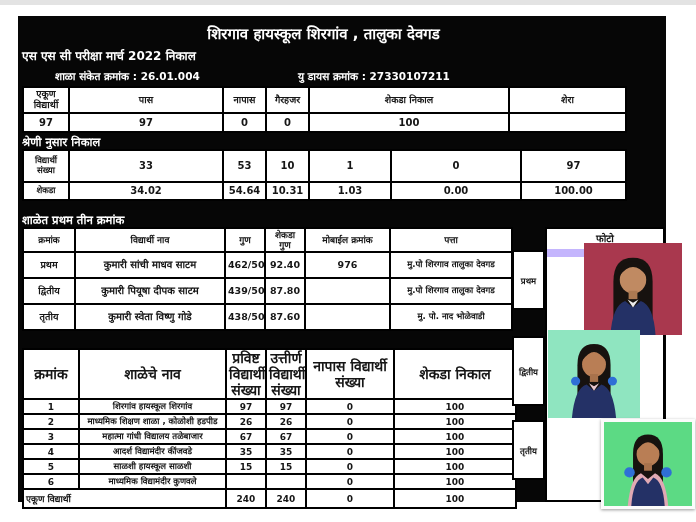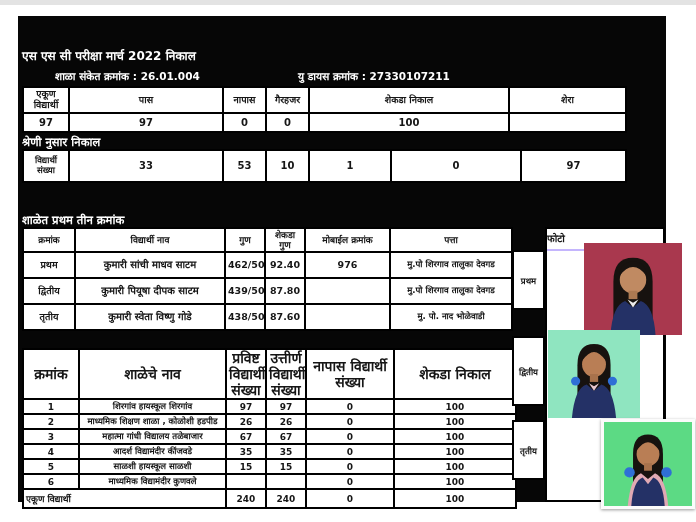--- a/index.html
+++ b/index.html
@@ -29,38 +29,39 @@
   .t4{left:4px; top:332px; width:493px;}
   .t4 th{font-size:14px;}
   .t4 td{font-size:9px;}
   .t4 td.school{font-size:8.5px;}
   .t4 td.totlabel{text-align:left; font-size:9px; background:#fff;}
   .band{position:absolute; color:#fff; font-weight:bold; font-size:11.5px; text-align:left;}
   .band1{left:4px; top:118px; width:603px;}
   .band2{left:4px; top:196px; width:603px;}
   .band3{left:4px; top:316px; width:493px;}
   .photo-col{position:absolute; left:527px; top:211px; width:120px; height:275px; background:#fff; border:2px solid #000; box-sizing:border-box;}
-  .photo-col-header{height:20px; line-height:20px; border-bottom:2px solid #c4b5fd; font-weight:bold; font-size:10px; color:#161616;}
+  .photo-col-header{height:20px; line-height:20px; border-bottom:8px solid #c4b5fd; text-align:center; font-weight:bold; font-size:10px; color:#161616;}
   .rank-cell{position:absolute; left:494px; width:33px; background:#fff; border:2px solid #000; box-sizing:border-box; display:flex; align-items:center; justify-content:center; font-size:8.5px; font-weight:bold; color:#161616; text-align:center;}
   .rank-1{top:234px; height:60px;}
   .rank-2{top:320px; height:70px;}
   .rank-3{top:404px; height:60px;}
   .photo{position:absolute; overflow:hidden;}
   .photo svg{display:block; width:100%; height:100%;}
   .photo-1{left:566px; top:227px; width:98px; height:92px;}
   .photo-2{left:530px; top:314px; width:92px; height:88px;}
   .photo-3{left:583px; top:403px; width:88px; height:84px; border:3px solid #fbfbfb; box-shadow:0 1px 3px rgba(0,0,0,0.4);}
 </style>
 </head>
 <body>
 
 <div class="page">
   <div class="top-strip"></div>
   <div class="doc">
 
+    <div class="title">शिरगाव हायस्कूल शिरगांव , तालुका देवगड</div>
     <div class="subtitle">एस एस सी परीक्षा मार्च 2022 निकाल</div>
     <div class="code left">शाळा संकेत क्रमांक : 26.01.004</div>
     <div class="code right">यु डायस क्रमांक : 27330107211</div>
 
     <table class="t t1">
       <colgroup>
           <col style="width:46px">
           <col style="width:154px">
           <col style="width:43px">
           <col style="width:43px">
@@ -102,20 +103,29 @@
       <tbody>
       <tr style="height:32px">
         <td class="rowlabel">विद्यार्थी संख्या</td>
         <td>33</td>
         <td>53</td>
         <td>10</td>
         <td>1</td>
         <td>0</td>
         <td>97</td>
       </tr>
+      <tr style="height:18px">
+        <td class="rowlabel">शेकडा</td>
+        <td>34.02</td>
+        <td>54.64</td>
+        <td>10.31</td>
+        <td>1.03</td>
+        <td>0.00</td>
+        <td>100.00</td>
+      </tr>
     </tbody>
       </table>
 
     <div class="band band2">शाळेत प्रथम तीन क्रमांक</div>
 
     <table class="t t3">
       <colgroup>
           <col style="width:52px">
           <col style="width:150px">
           <col style="width:40px">

